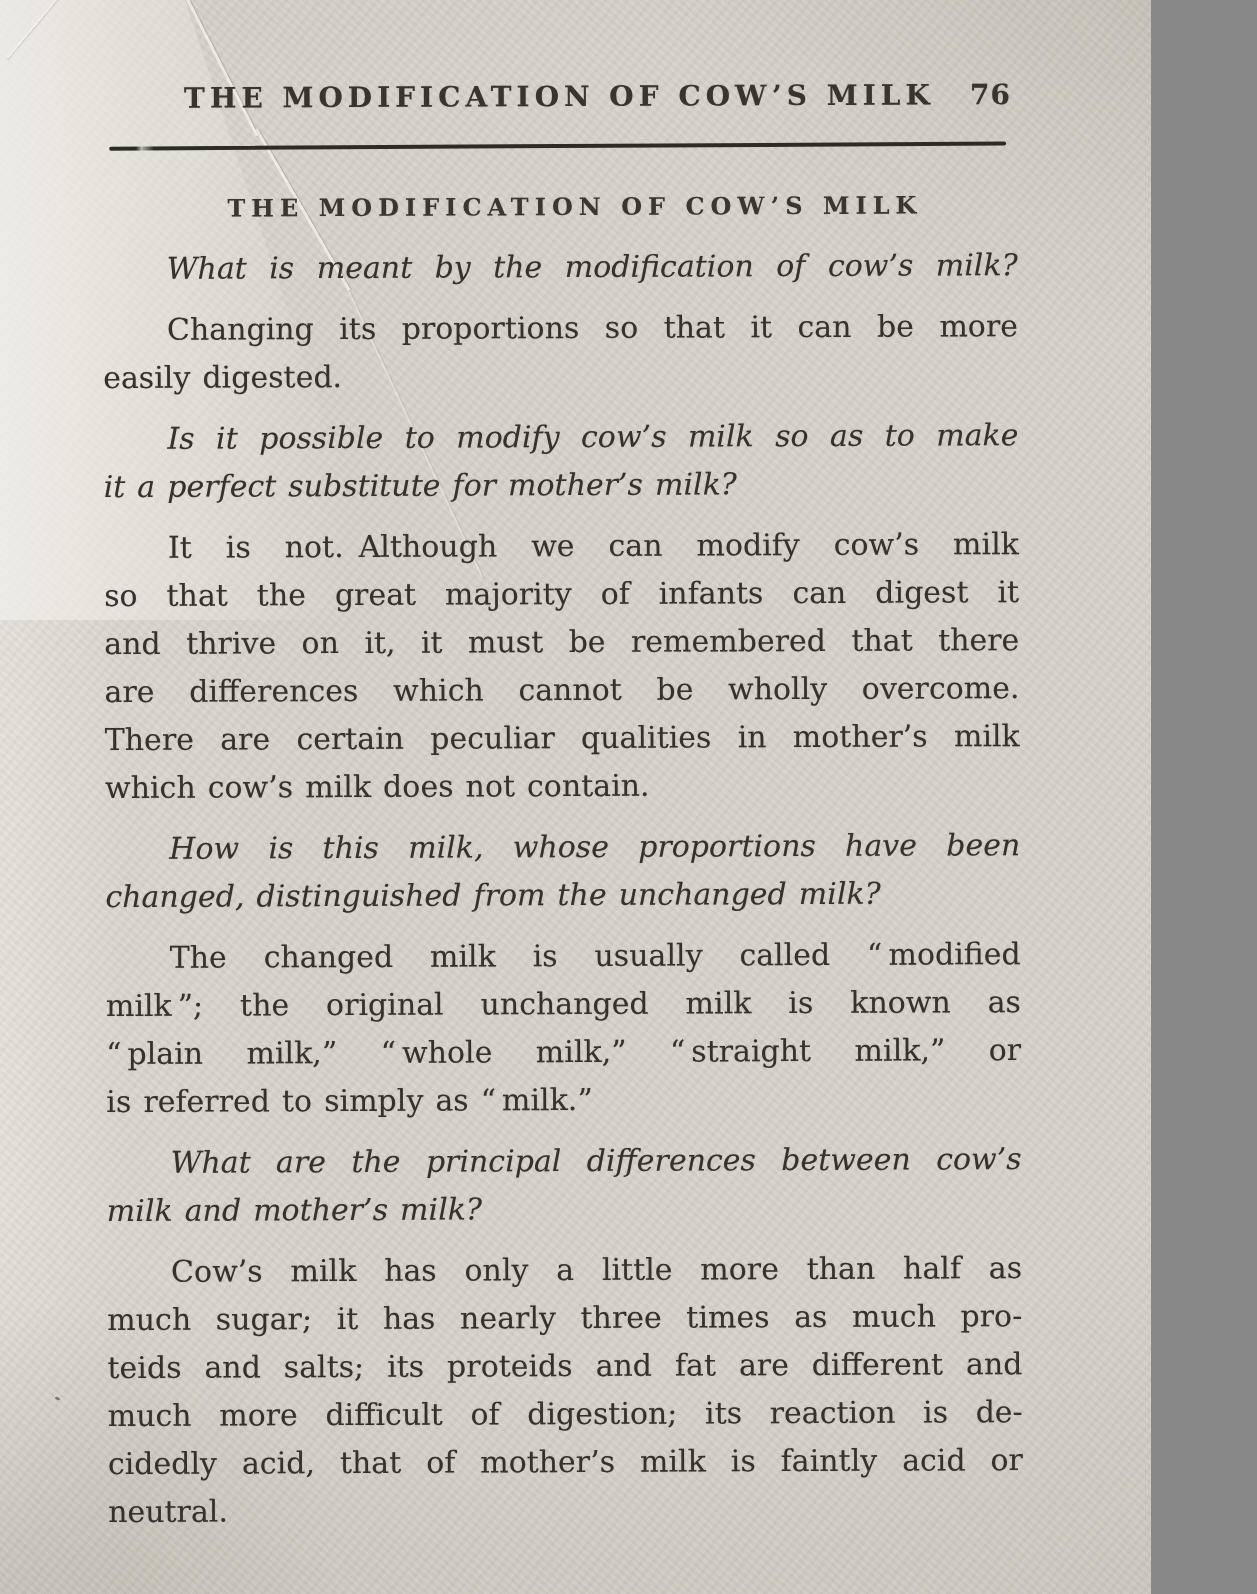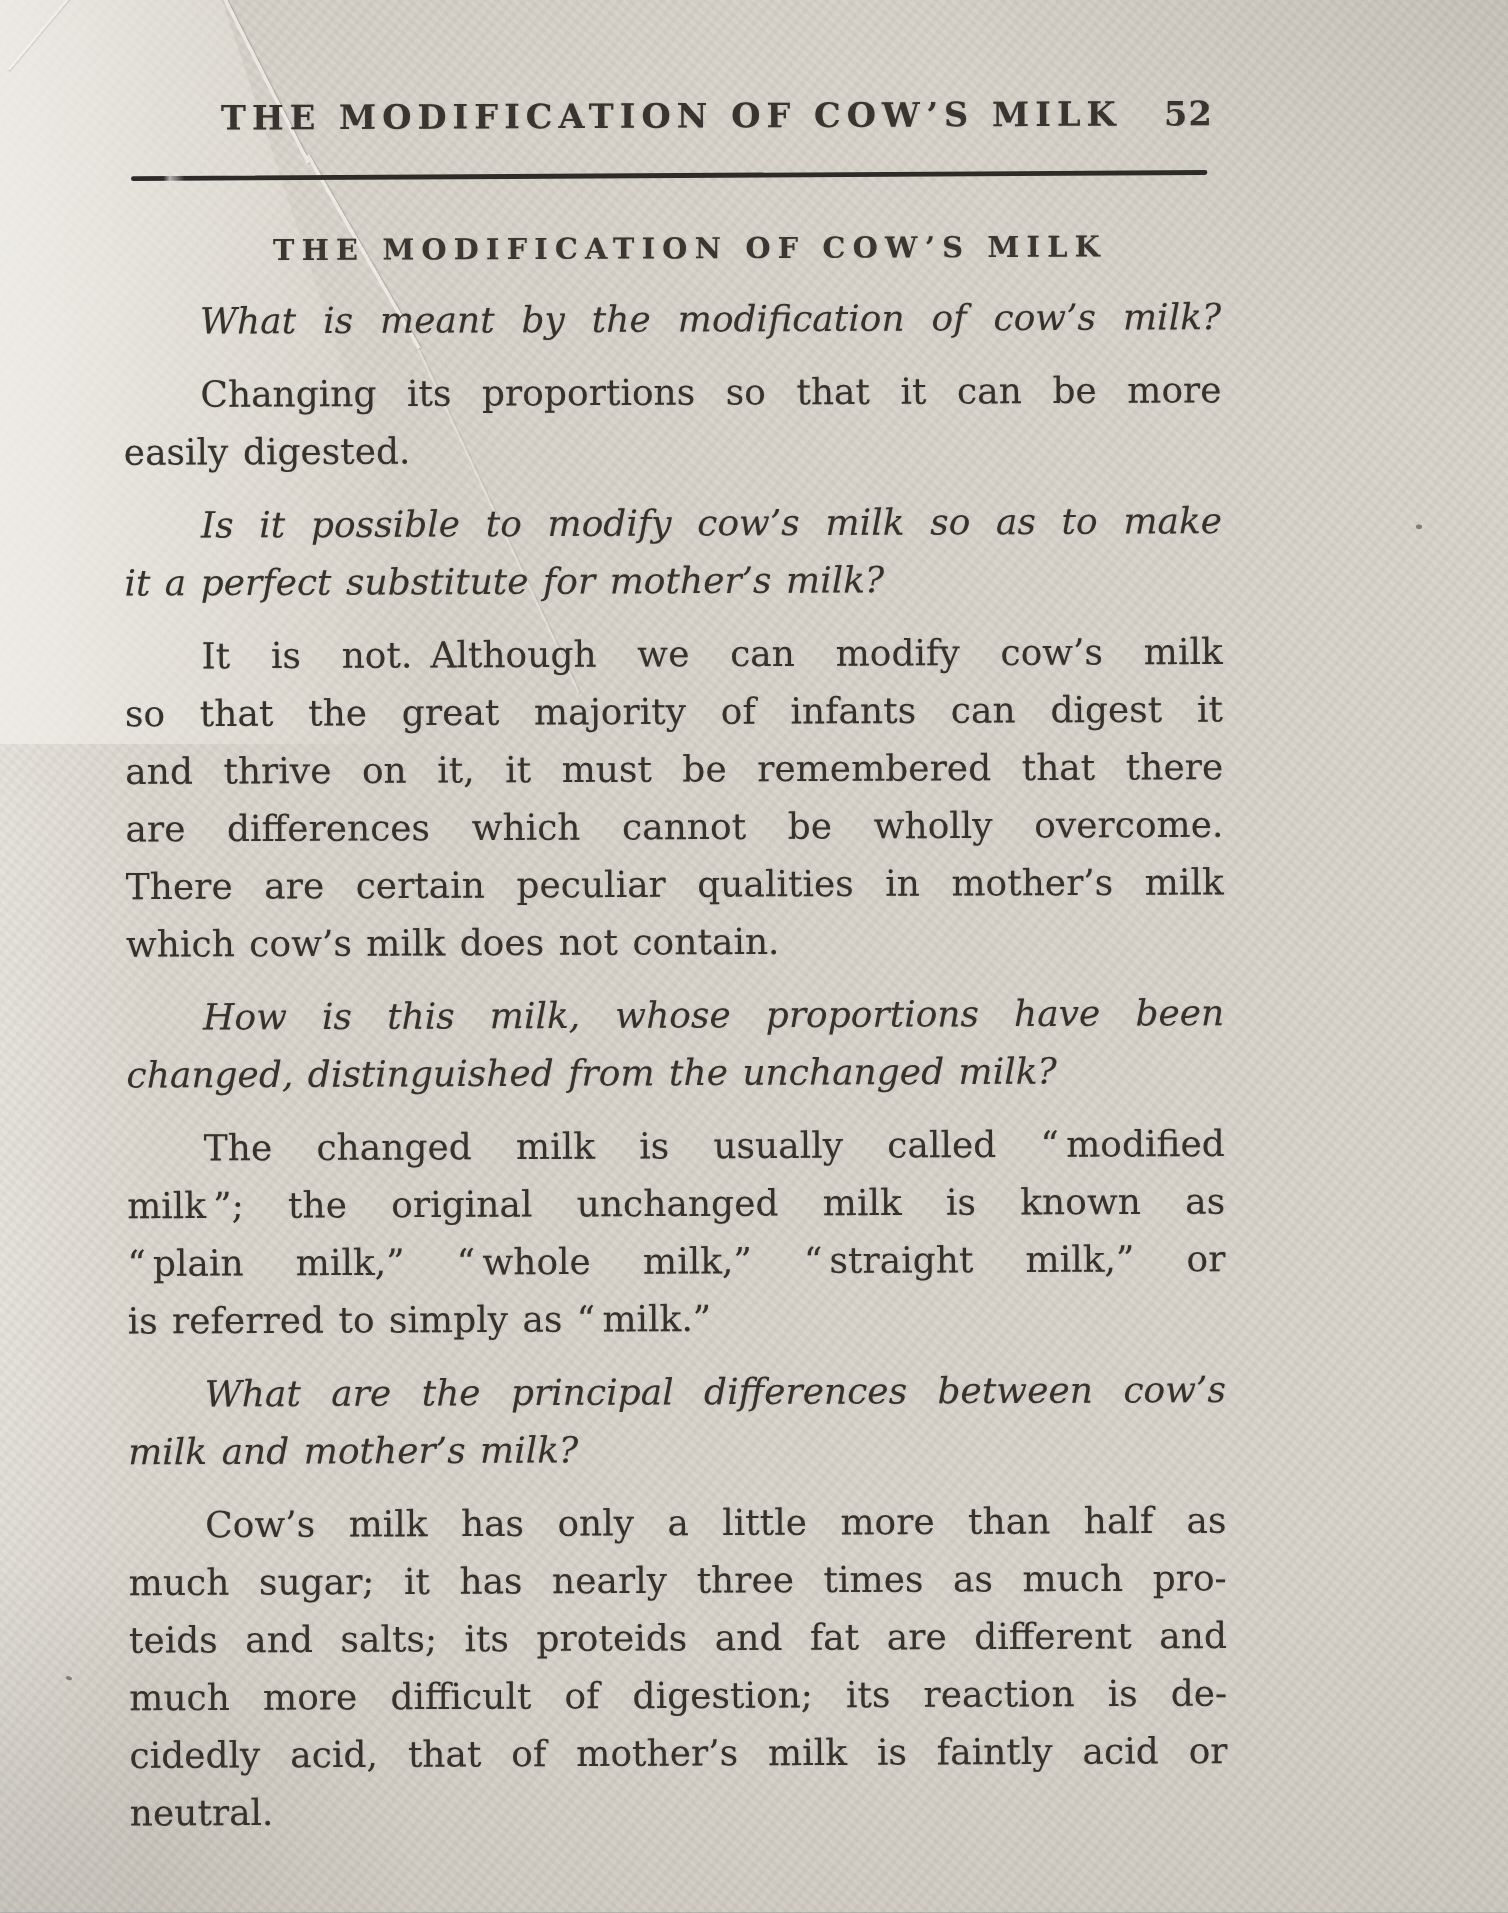--- a/index.html
+++ b/index.html
@@ -1,18 +1,18 @@
 <!DOCTYPE html>
 <html><head>
 <meta charset="utf-8">
 <style>
   html,body { margin:0; padding:0; background:#888; }
   .page {
     position:relative;
-    width:1257px; height:1594px;
+    width:1151px; height:1594px;
     overflow:hidden;
     font-family:"DejaVu Serif", serif;
     background:
       radial-gradient(ellipse 500px 420px at 0% 100%, rgba(100,95,85,0.14), transparent 70%),
       radial-gradient(ellipse 700px 500px at 100% 0%, rgba(110,105,95,0.10), transparent 70%),
       radial-gradient(ellipse 1500px 1200px at 52% 45%, rgba(0,0,0,0) 55%, rgba(95,90,80,0.15) 100%),
       linear-gradient(to right, #e4e1da 0px, #dad6cd 130px, #d7d3ca 320px, #d7d3ca 100%);
   }
   
   .grain {
@@ -80,21 +80,21 @@
   <div class="crease crease-1"></div>
   <div class="crease crease-2"></div>
   <div class="crease crease-3"></div>
   <div class="crease crease-4"></div>
   <div class="speck speck-1"></div>
   <div class="speck speck-2"></div>
 
   <div class="content">
     <div class="running-head">
       <span>THE MODIFICATION OF COW’S MILK</span>
-      <span class="page-number">52</span>
+      <span class="page-number">76</span>
     </div>
     <div class="head-rule"></div>
     <h1 class="section-title">THE MODIFICATION OF COW’S MILK</h1>
     <div class="body-text">
         <div class="para question">
           <div class="line first last">What is meant by the modification of cow’s milk?</div>
         </div>
         <div class="para answer">
           <div class="line first">Changing its proportions so that it can be more</div>
           <div class="line last">easily digested.</div>

